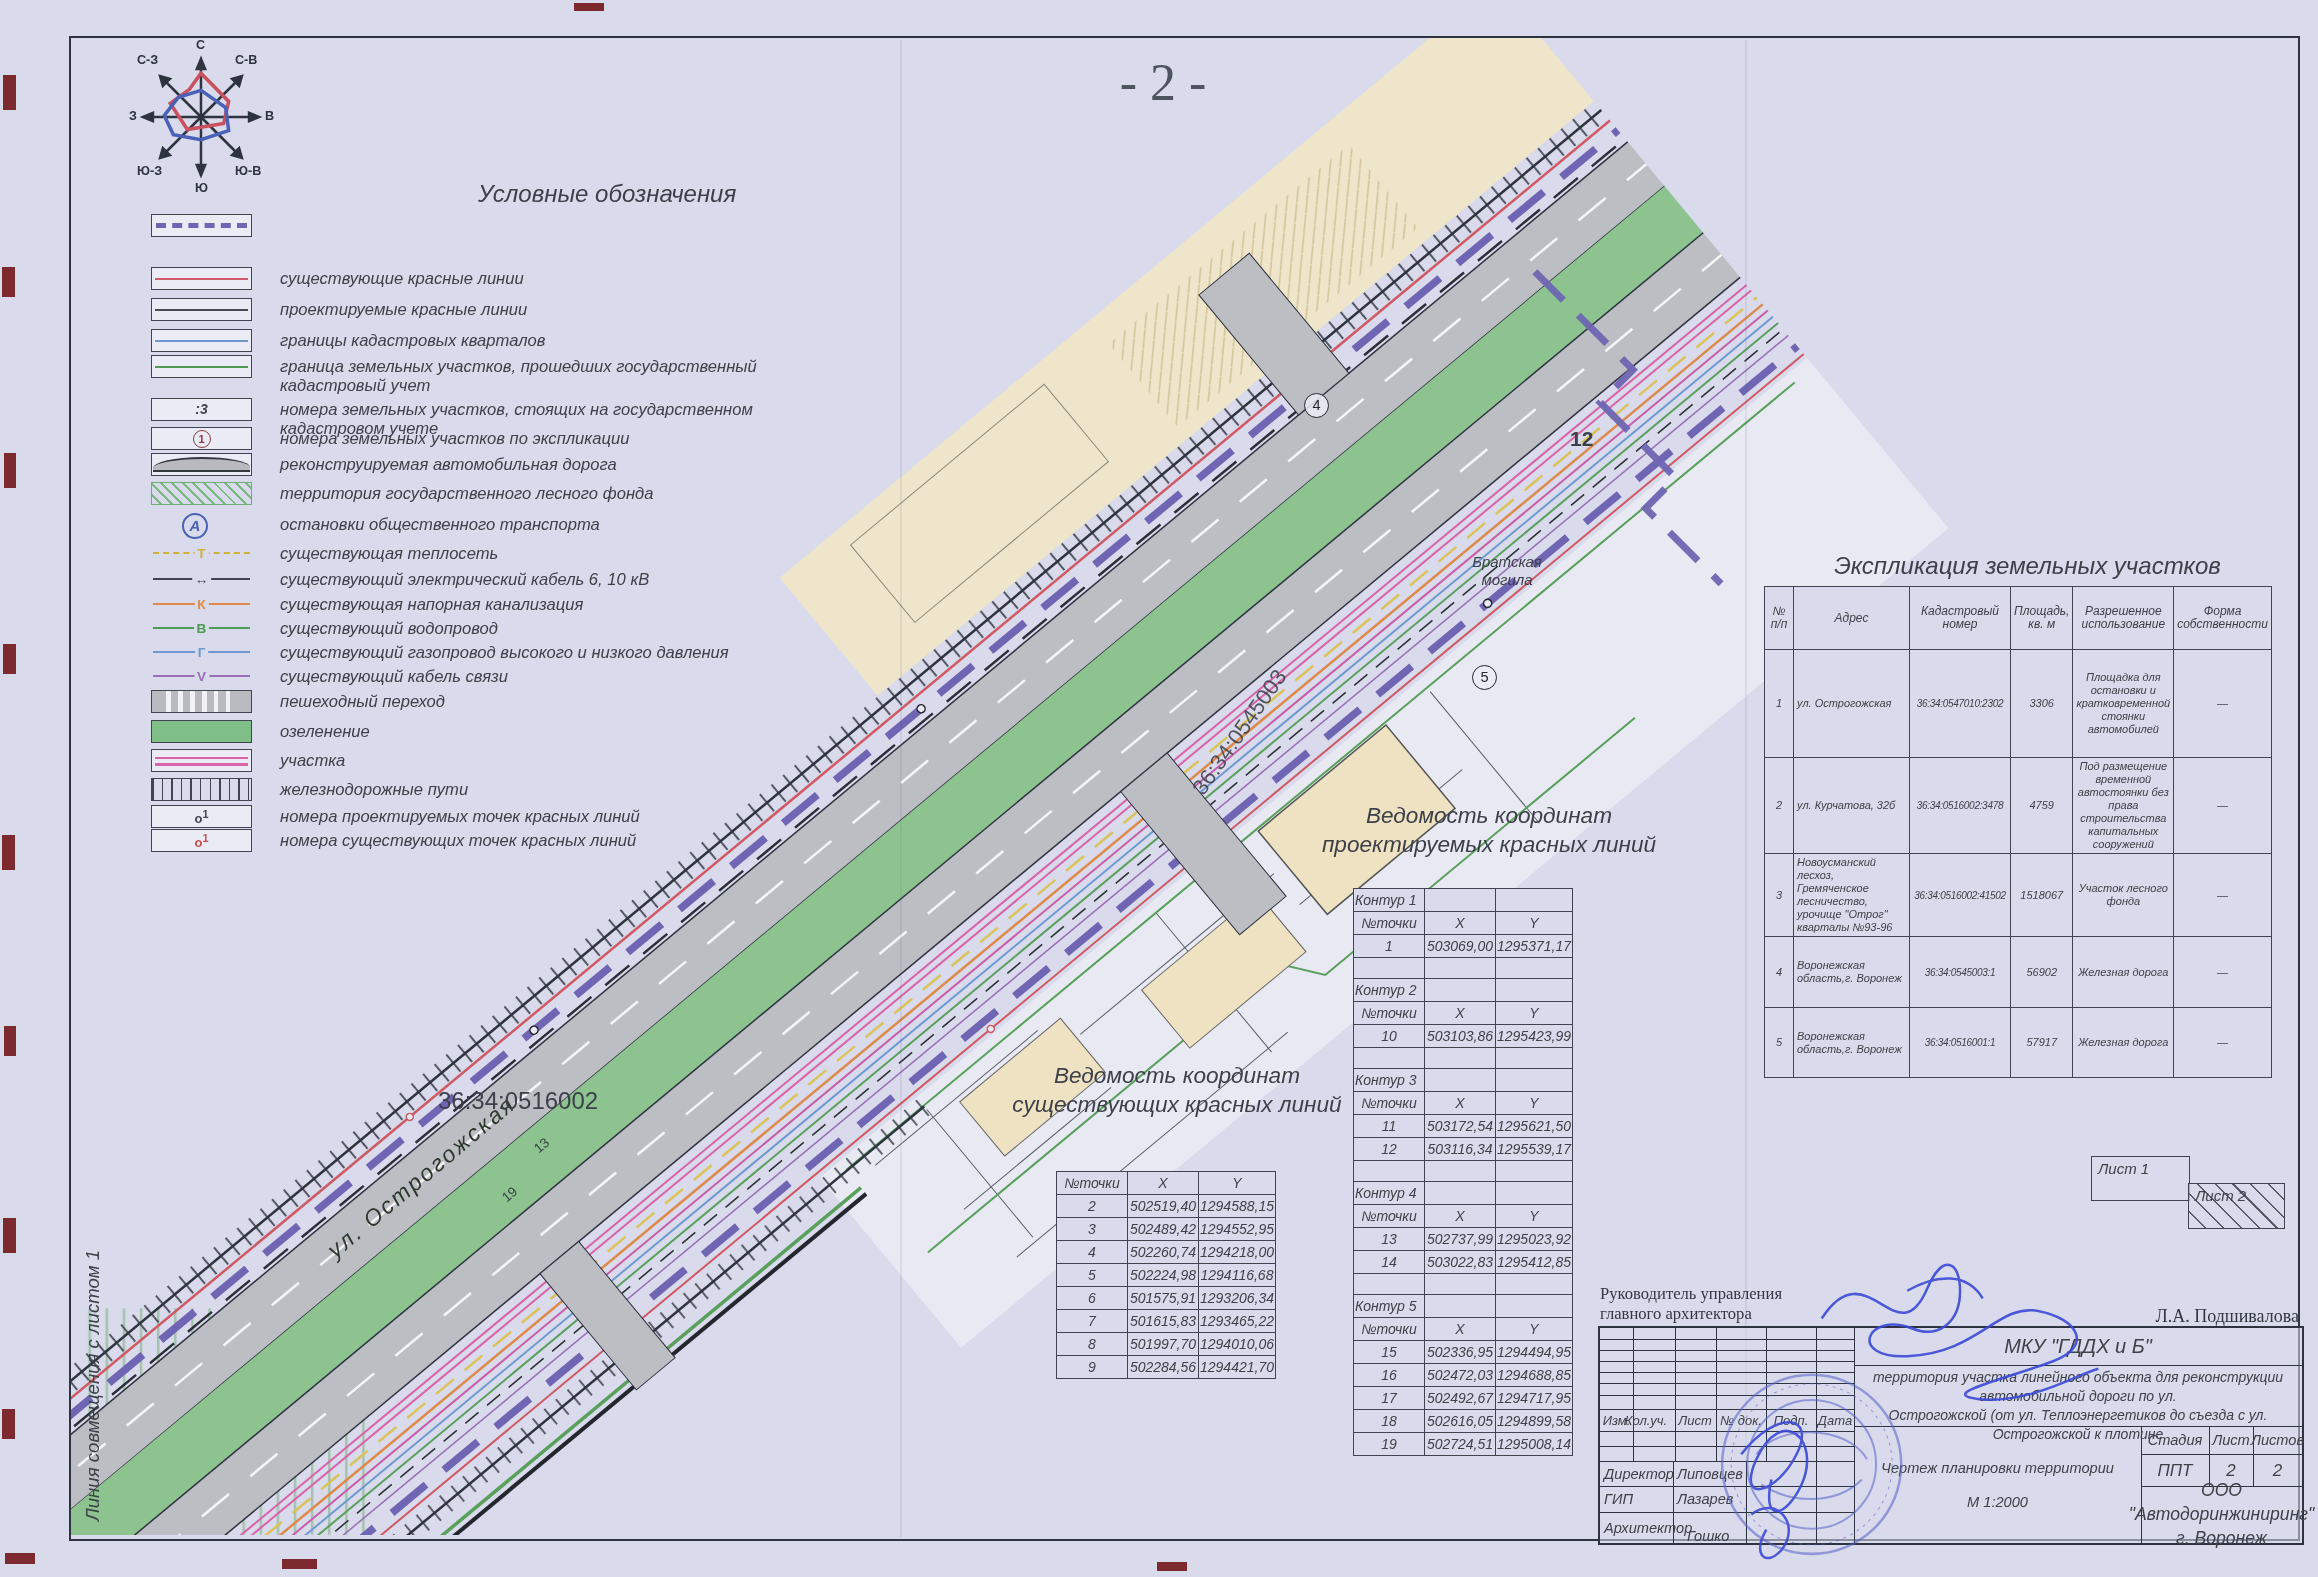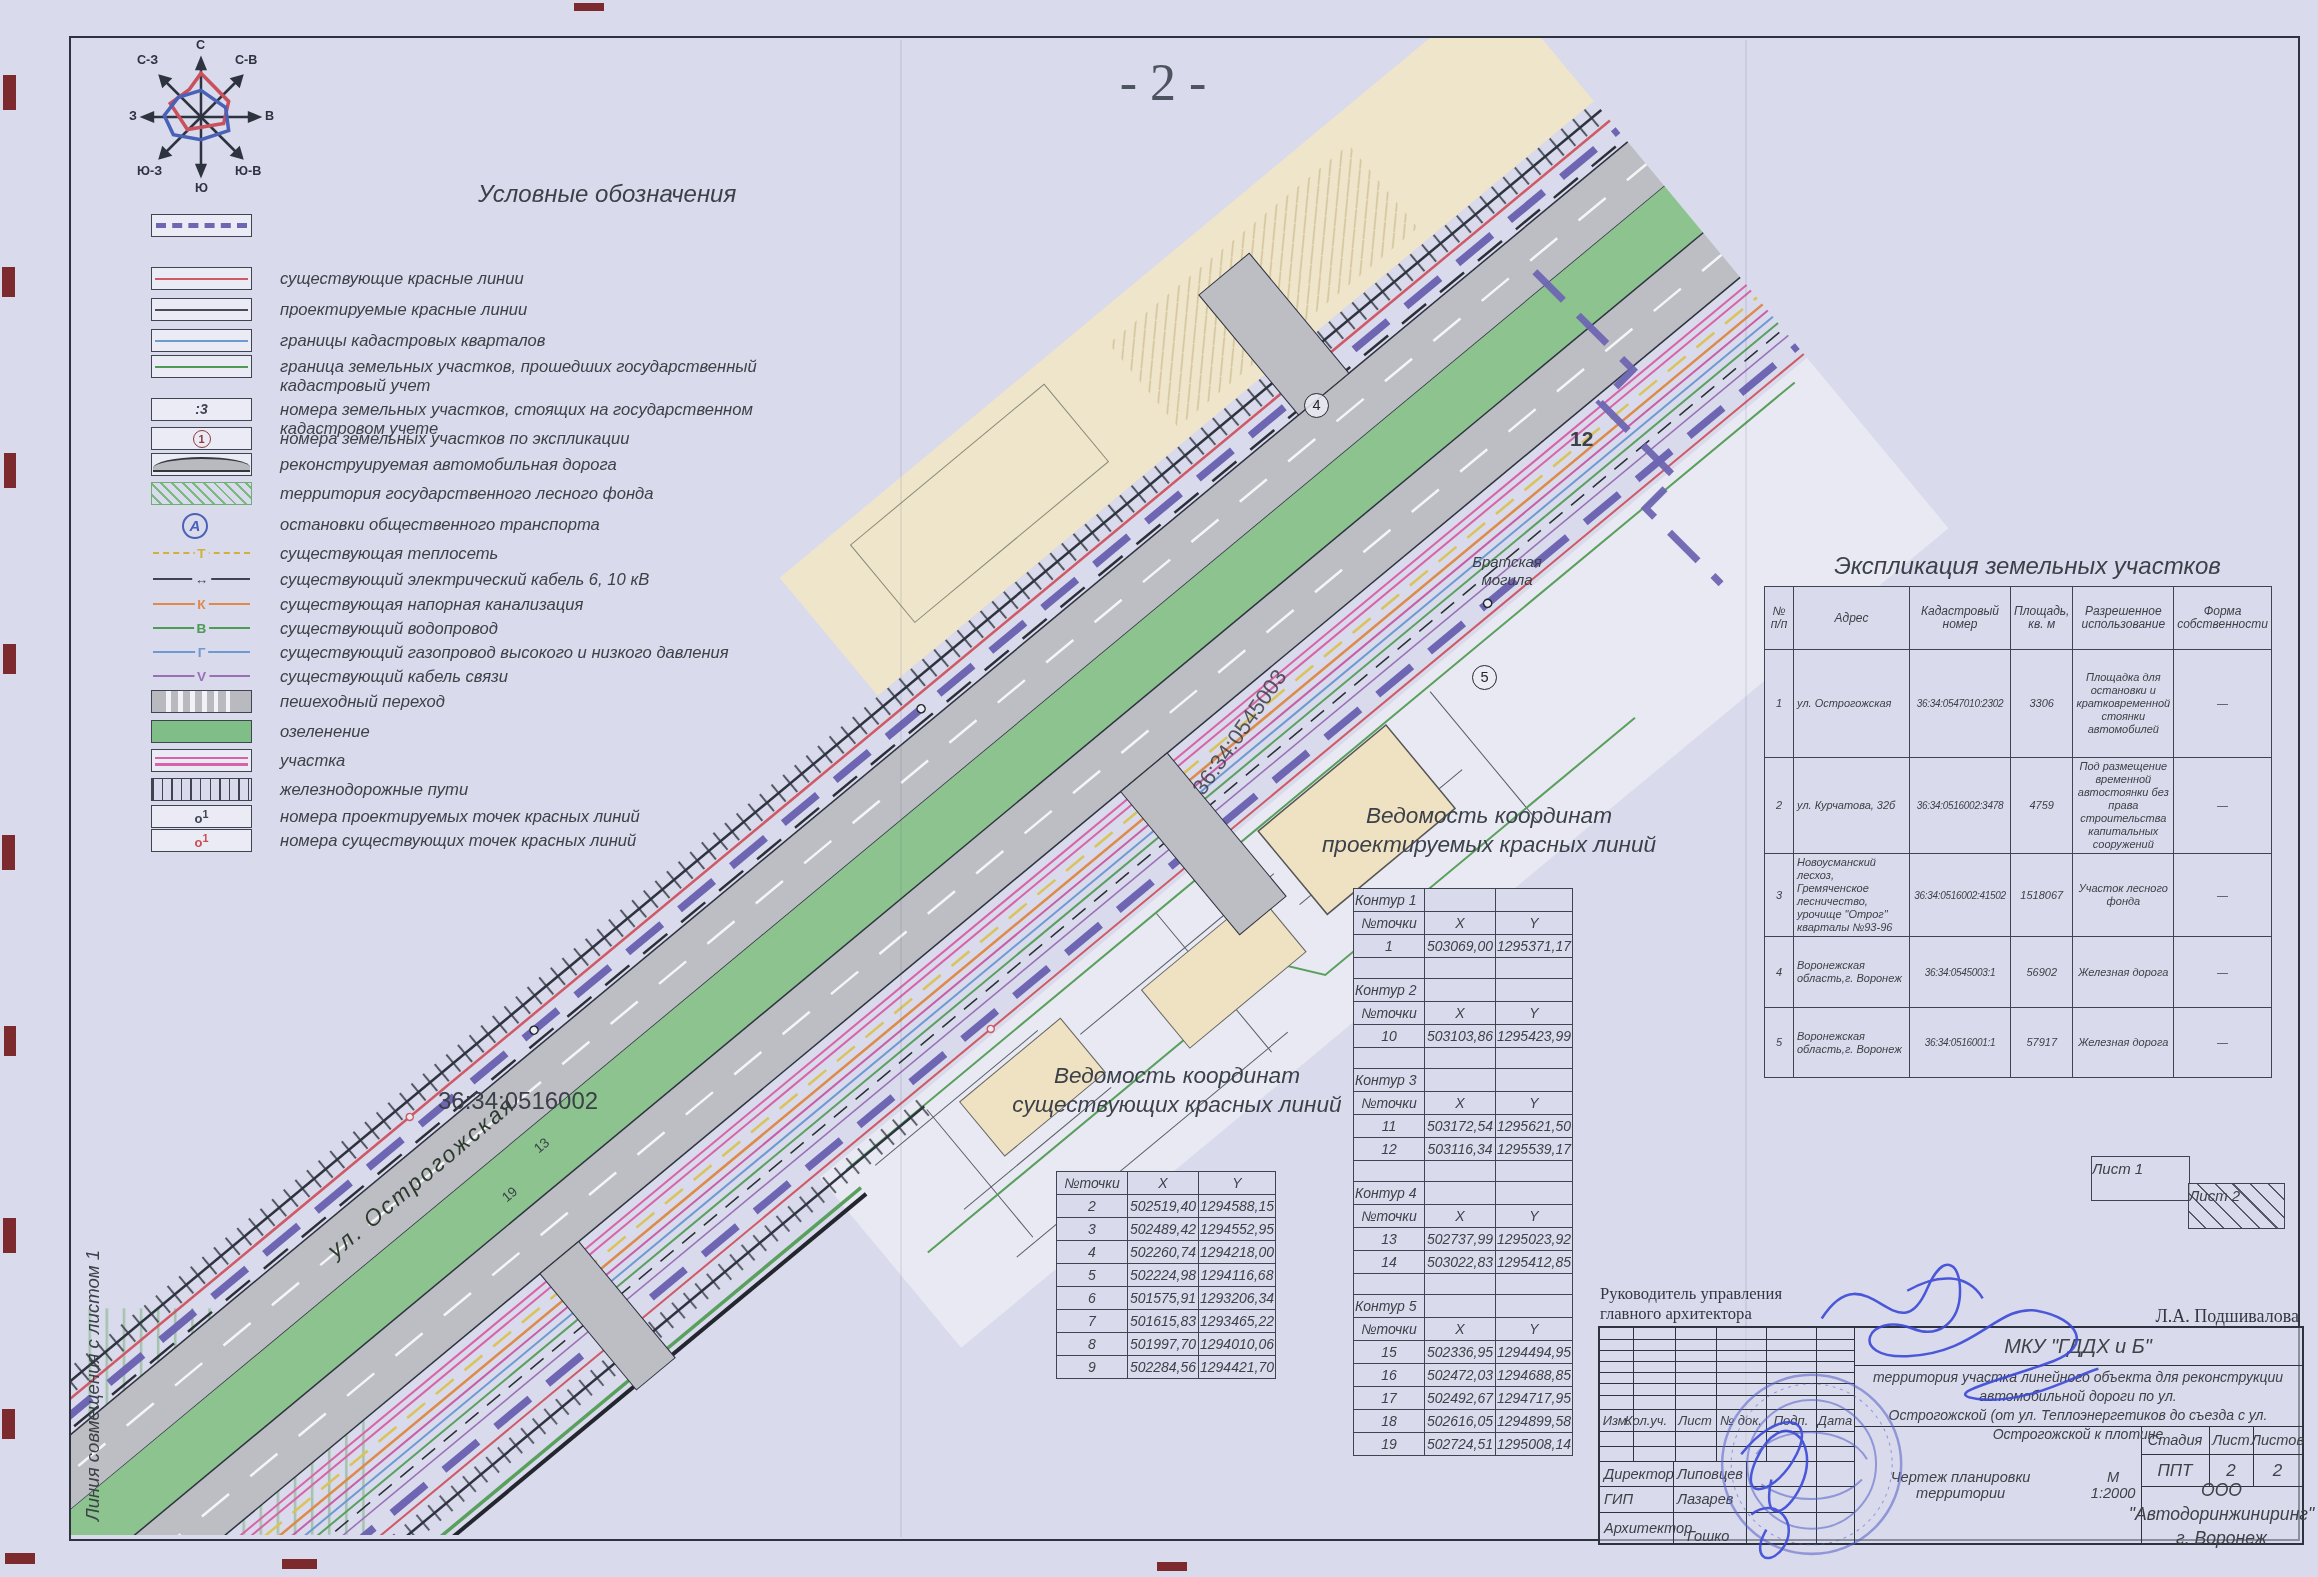--- a/index.html
+++ b/index.html
@@ -53,21 +53,21 @@
   .coord .sp td{height:20px;}
   .sec-title{position:absolute;text-align:center;font-size:22.6px;font-style:italic;color:#3c4049;line-height:29px;}
   
   .expl{position:absolute;left:1764px;top:586px;}
   .expl td{font-size:11px;padding:2px 3px;line-height:13px;}
   .expl .hd td{font-size:12px;}
   .expl .cad{font-size:10px;letter-spacing:-0.3px;}
   .expl .adr{text-align:left;}
   
   .si{position:absolute;border:1.5px solid #3f4450;font-size:15px;font-style:italic;
-      color:#3d4248;padding:3px 0 0 0;box-sizing:border-box;background:rgba(217,218,235,.7);}
+      color:#3d4248;padding:3px 0 0 6px;box-sizing:border-box;background:rgba(217,218,235,.7);}
   .si.h{background:repeating-linear-gradient(45deg,rgba(217,218,235,.7) 0 11px,#565b66 11px 12.6px);}
   
   .tb{position:absolute;left:1598px;top:1326px;width:702px;height:215px;border:2px solid #2e3340;background:rgba(217,218,235,.55);}
   .tb .vl{position:absolute;border-left:1.5px solid #2e3340;width:0;}
   .tb .hl{position:absolute;border-top:1.5px solid #2e3340;height:0;}
   .tb .cell{position:absolute;display:flex;align-items:center;justify-content:center;
             font-style:italic;color:#3d4248;text-align:center;}
   .approver{position:absolute;left:1600px;top:1284px;font-family:"Liberation Serif",serif;
             font-size:16.6px;color:#323742;line-height:20px;}
   .appr-name{position:absolute;left:2133px;top:1306px;width:166px;text-align:right;
@@ -669,21 +669,21 @@
       <div>Острогожской (от ул. Теплоэнергетиков до съезда с ул. Острогожской к плотине</div>
     </div>
 
     <div class="cell" style="left:541px;top:98px;width:68px;height:28px;font-size:14.6px">Стадия</div>
     <div class="cell" style="left:609px;top:98px;width:44px;height:28px;font-size:14.6px">Лист</div>
     <div class="cell" style="left:653px;top:98px;width:49px;height:28px;font-size:14.6px">Листов</div>
     <div class="cell" style="left:541px;top:126px;width:68px;height:33px;font-size:17px">ППТ</div>
     <div class="cell" style="left:609px;top:126px;width:44px;height:33px;font-size:17px">2</div>
     <div class="cell" style="left:653px;top:126px;width:49px;height:33px;font-size:17px">2</div>
 
-    <div class="cell" style="left:254px;top:98px;width:287px;height:117px;font-size:14.6px;flex-direction:row;gap:18px">
+    <div class="cell" style="left:254px;top:98px;width:287px;height:117px;font-size:14.6px;flex-direction:column;gap:18px">
       <span>Чертеж планировки территории</span>
       <span>М 1:2000</span>
     </div>
     <div class="cell" style="left:541px;top:158px;width:161px;height:56px;font-size:17.6px;flex-direction:column;line-height:24px">
       <span>ООО "Автодоринжиниринг"</span>
       <span>г. Воронеж</span>
     </div>
 
     <div class="cell" style="left:0;top:133px;width:73px;height:25px;font-size:14.6px;justify-content:flex-start;padding-left:4px">Директор</div>
     <div class="cell" style="left:73px;top:133px;width:73px;height:25px;font-size:14.6px;justify-content:flex-start;padding-left:4px">Липовцев</div>

